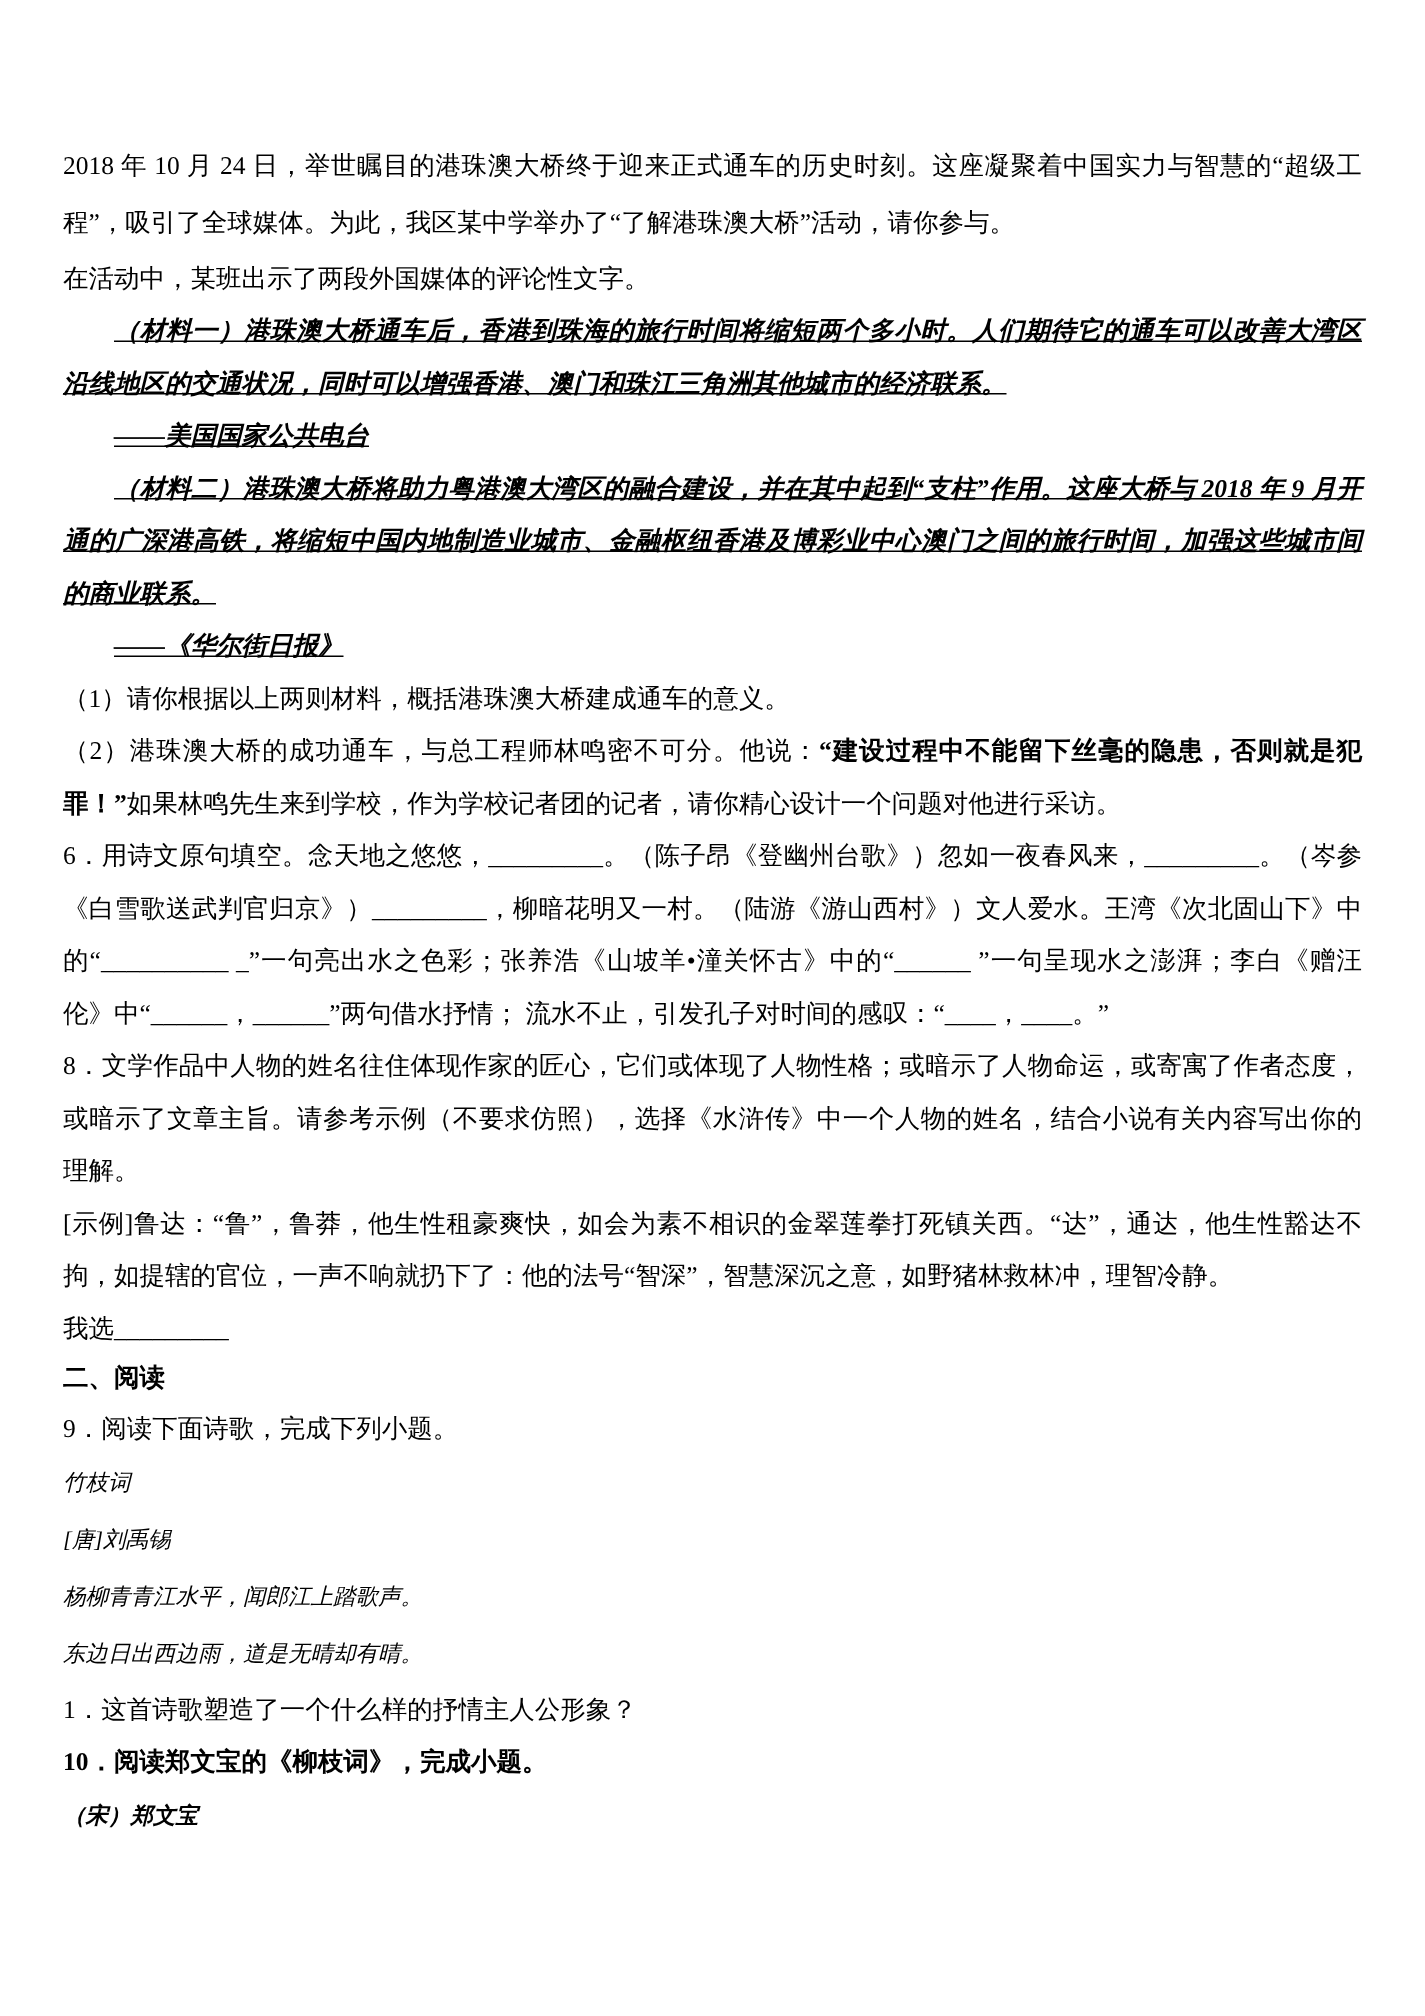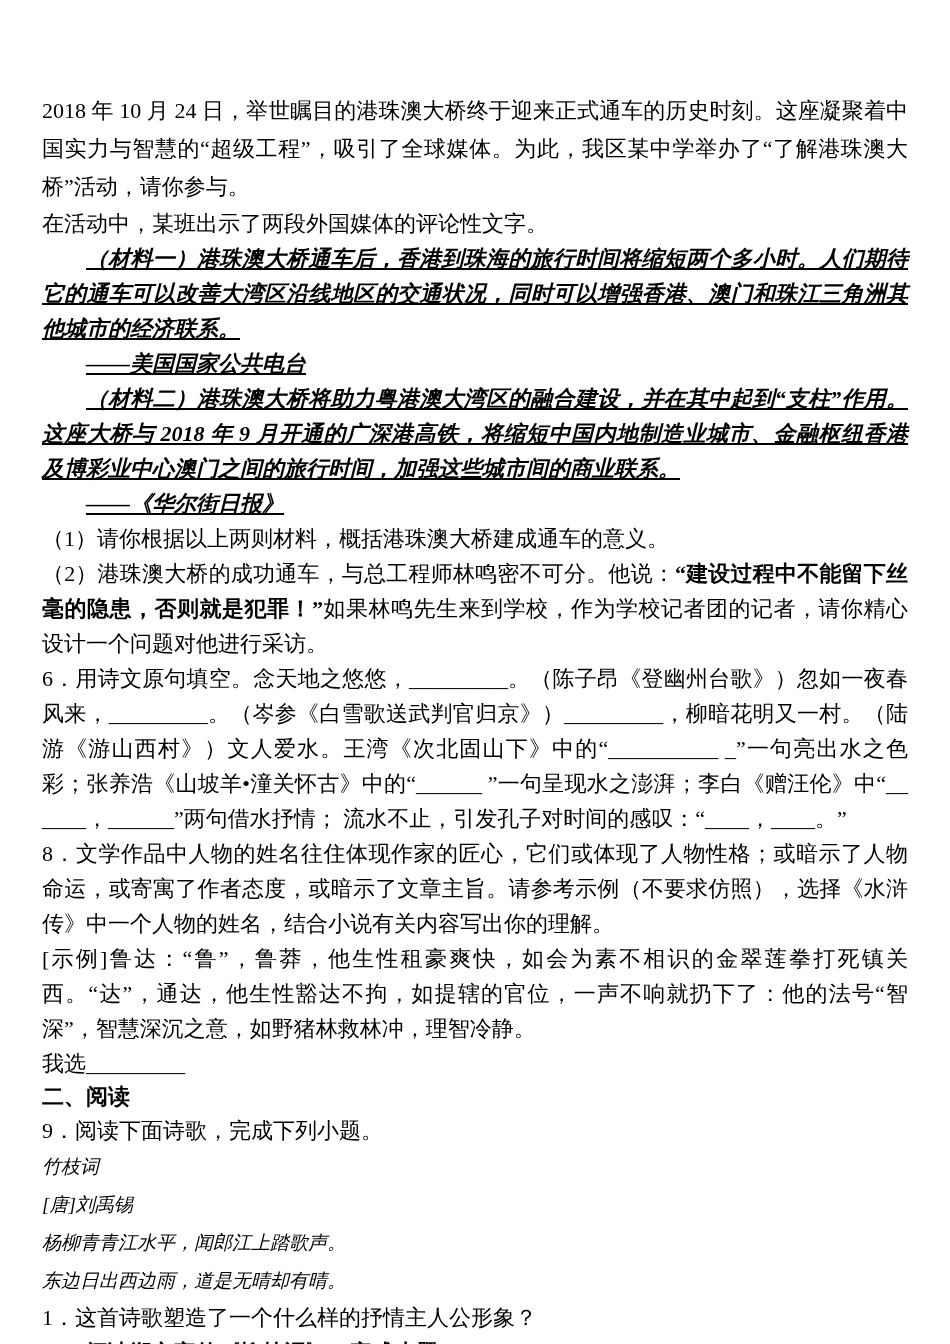--- a/index.html
+++ b/index.html
@@ -15,21 +15,21 @@
     font-family: "Liberation Serif", "DejaVu Serif", serif;
   }
   .page {
     box-sizing: border-box;
     width: 950px;
     height: 1344px;
     padding: 92px 42px 0 42px;
   }
   p {
     margin: 0;
-    font-size: 22px;
+    font-size: 17px;
     line-height: 35px;
     text-align: justify;
     word-break: break-all;
   }
   p.intro {
     line-height: 38px;
   }
   
   p.kai {
     font-style: italic;
@@ -42,21 +42,21 @@
   }
   p.bold {
     font-weight: bold;
   }
   .quote-bold {
     font-weight: bold;
   }
   
   p.poem {
     font-style: italic;
-    font-size: 19px;
+    font-size: 15px;
     line-height: 38px;
     text-indent: 0;
   }
   p.poem.bold {
     font-weight: bold;
   }
   p.section {
     font-weight: bold;
     line-height: 32px;
   }

